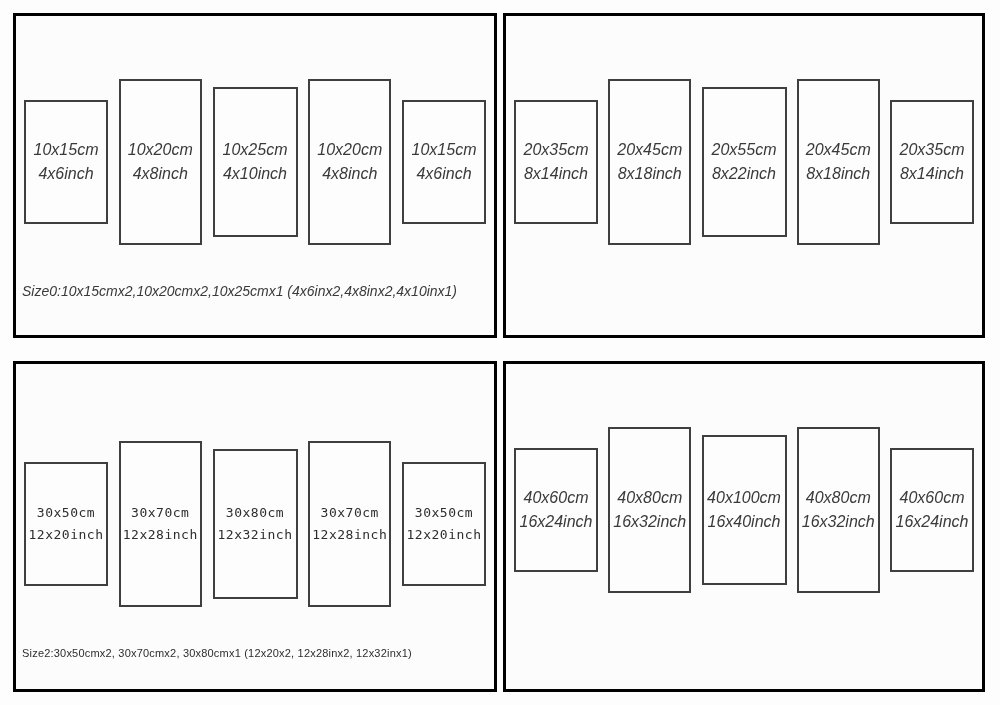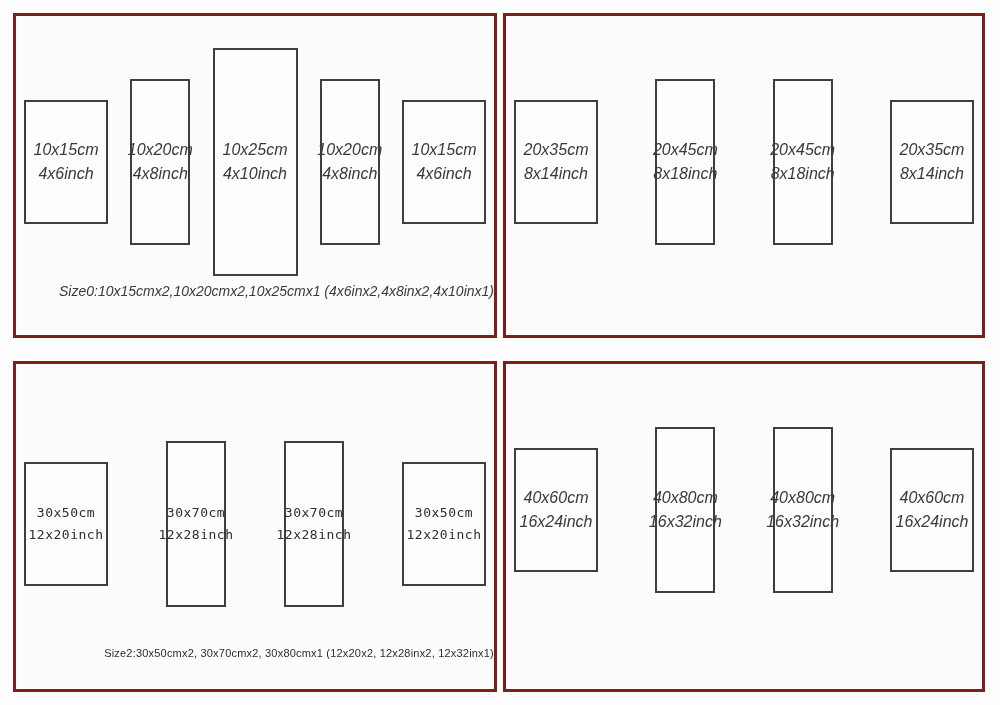--- a/index.html
+++ b/index.html
@@ -21,21 +21,21 @@
     top: 13px;
     display: grid;
     grid-template-columns: 484px 482px;
     grid-template-rows: 325px 331px;
     column-gap: 6px;
     row-gap: 23px;
   }
   .panel {
     position: relative;
     box-sizing: border-box;
-    border: 3px solid #7f1d1d;
+    border: 3px solid #000000;
     background: #fcfcfc;
     overflow: hidden;
   }
   .boards {
     position: absolute;
     left: 8px;
     right: 8px;
     top: 41px;
     height: 210px;
     display: flex;
@@ -46,22 +46,22 @@
     box-sizing: border-box;
     border: 2px solid #3f3f3f;
     background: #fdfdfd;
     display: flex;
     flex-direction: column;
     justify-content: center;
     align-items: center;
     text-align: center;
   }
   .b-small { width: 84px; height: 124px; }
-  .b-med   { width: 60px; height: 166px; }
-  .b-tall  { width: 85px; height: 228px; }
+  .b-med   { width: 83px; height: 166px; }
+  .b-tall  { width: 85px; height: 150px; }
   .board span { display: block; }
 
   
   .f-italic .board {
     font-family: "Liberation Sans", sans-serif;
     font-style: italic;
     font-size: 16px;
     line-height: 24px;
     color: #3a3a3a;
   }
@@ -85,21 +85,21 @@
     font-size: 11px;
     letter-spacing: 0.2px;
     color: #2d2d2d;
   }
 
   .caption {
     position: absolute;
     left: 6px;
     right: 0;
     white-space: nowrap;
-    text-align: right;
+    text-align: left;
   }
   .row1 .caption { bottom: 36px; }
   .row2 .caption { bottom: 30px; }
   .caption-left { text-align: left; }
 </style>
 </head>
 <body>
 
 <div class="sheet">
   <div class="grid">
@@ -133,20 +133,24 @@
     <div class="panel f-italic row1">
       <div class="boards">
         <div class="board b-small">
           <span>20x35cm</span>
           <span>8x14inch</span>
         </div>
         <div class="board b-med">
           <span>20x45cm</span>
           <span>8x18inch</span>
         </div>
+        <div class="board b-tall">
+          <span>20x55cm</span>
+          <span>8x22inch</span>
+        </div>
         <div class="board b-med">
           <span>20x45cm</span>
           <span>8x18inch</span>
         </div>
         <div class="board b-small">
           <span>20x35cm</span>
           <span>8x14inch</span>
         </div>
       </div>
     </div>
@@ -154,20 +158,24 @@
     <div class="panel f-mono row2">
       <div class="boards">
         <div class="board b-small">
           <span>30x50cm</span>
           <span>12x20inch</span>
         </div>
         <div class="board b-med">
           <span>30x70cm</span>
           <span>12x28inch</span>
         </div>
+        <div class="board b-tall">
+          <span>30x80cm</span>
+          <span>12x32inch</span>
+        </div>
         <div class="board b-med">
           <span>30x70cm</span>
           <span>12x28inch</span>
         </div>
         <div class="board b-small">
           <span>30x50cm</span>
           <span>12x20inch</span>
         </div>
       </div>
       <div class="caption">Size2:30x50cmx2, 30x70cmx2, 30x80cmx1 (12x20x2, 12x28inx2, 12x32inx1)</div>
@@ -176,20 +184,24 @@
     <div class="panel f-italic row2">
       <div class="boards">
         <div class="board b-small">
           <span>40x60cm</span>
           <span>16x24inch</span>
         </div>
         <div class="board b-med">
           <span>40x80cm</span>
           <span>16x32inch</span>
         </div>
+        <div class="board b-tall">
+          <span>40x100cm</span>
+          <span>16x40inch</span>
+        </div>
         <div class="board b-med">
           <span>40x80cm</span>
           <span>16x32inch</span>
         </div>
         <div class="board b-small">
           <span>40x60cm</span>
           <span>16x24inch</span>
         </div>
       </div>
     </div>

